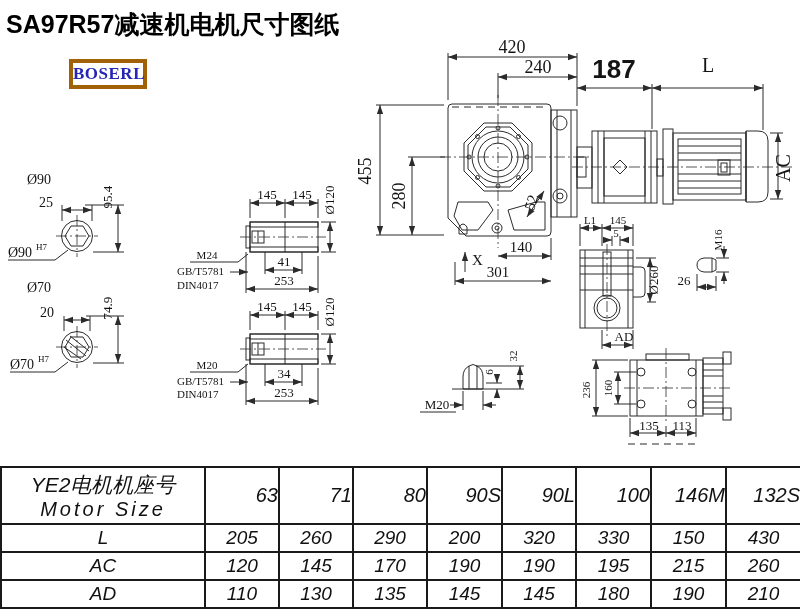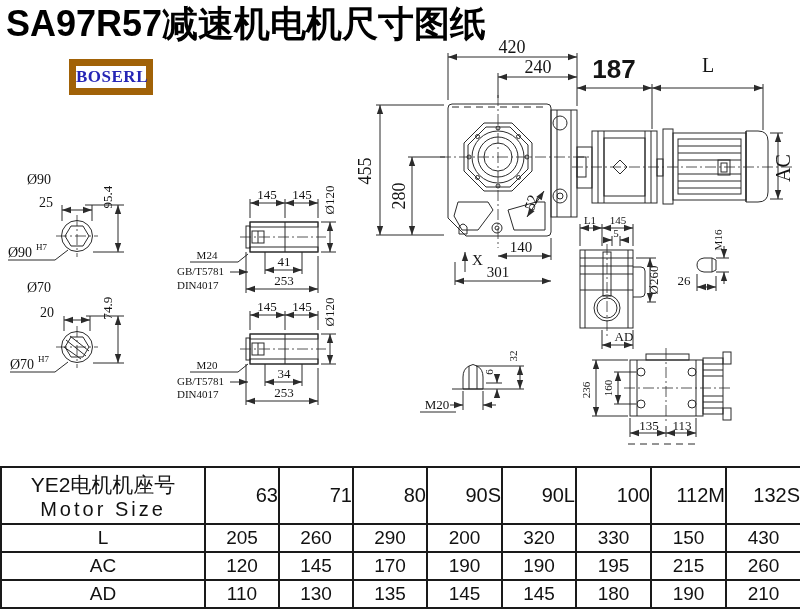--- a/index.html
+++ b/index.html
@@ -1,32 +1,32 @@
 <!DOCTYPE html>
 <html><head>
 <meta charset="utf-8">
 <style>
   html,body{margin:0;padding:0;background:#fff;}
   #stage{position:relative;width:800px;height:613px;background:#fff;overflow:hidden;
          font-family:"Liberation Sans",sans-serif;color:#111;}
-  #title{position:absolute;left:6px;top:0px;font-size:36px;font-weight:bold;color:#000;
+  #title{position:absolute;left:6px;top:8px;font-size:25px;font-weight:bold;color:#000;
          letter-spacing:0px;white-space:nowrap;}
-  #logo{position:absolute;left:69px;top:59px;width:70px;height:22px;border:7px solid #a16207;
+  #logo{position:absolute;left:69px;top:59px;width:70px;height:22px;border:4px solid #a16207;
         background:#fff;color:#2626b5;font-family:"Liberation Serif",serif;font-weight:bold;
         font-size:17px;line-height:22px;text-align:center;letter-spacing:0.5px;}
   svg{position:absolute;left:0;top:0;}
   svg .ln{stroke:#2b2b2b;stroke-width:1;fill:none;}
   svg .cl{stroke:#2b2b2b;stroke-width:0.8;fill:none;stroke-dasharray:11 3 2 3;}
   svg .dsh{stroke:#2b2b2b;stroke-width:1;fill:none;stroke-dasharray:7 5;}
   svg text{fill:#141414;stroke:none;font-family:"Liberation Serif",serif;}
   svg .big{font-family:"Liberation Sans",sans-serif;font-weight:bold;}
   #dimtable{position:absolute;left:0;top:466px;width:800px;border-collapse:collapse;
             table-layout:fixed;background:#fff;}
   #dimtable td{border:2px solid #1a1a1a;text-align:center;vertical-align:middle;
-               font-size:19px;color:#111;padding:0;}
+               font-size:19px;color:#111;padding:0;font-style:italic;}
   #dimtable td.hd{font-size:20px;text-align:right;}
   #dimtable .cn{font-size:21px;line-height:26px;}
   #dimtable .en{font-size:20px;letter-spacing:3px;line-height:22px;}
   #dimtable tr.hrow{height:57px;}
   #dimtable tr.drow{height:28px;}
 </style>
 </head>
 <body>
 
 <div id="stage">
@@ -379,21 +379,21 @@
       <td>
         <div class="cn">YE2电机机座号</div>
         <div class="en">Motor Size</div>
       </td>
       <td class="hd">63</td>
       <td class="hd">71</td>
       <td class="hd">80</td>
       <td class="hd">90S</td>
       <td class="hd">90L</td>
       <td class="hd">100</td>
-      <td class="hd">112M</td>
+      <td class="hd">146M</td>
       <td class="hd">132S</td>
     </tr>
     <tr class="drow">
       <td>L</td>
       <td>205</td>
       <td>260</td>
       <td>290</td>
       <td>200</td>
       <td>320</td>
       <td>330</td>

